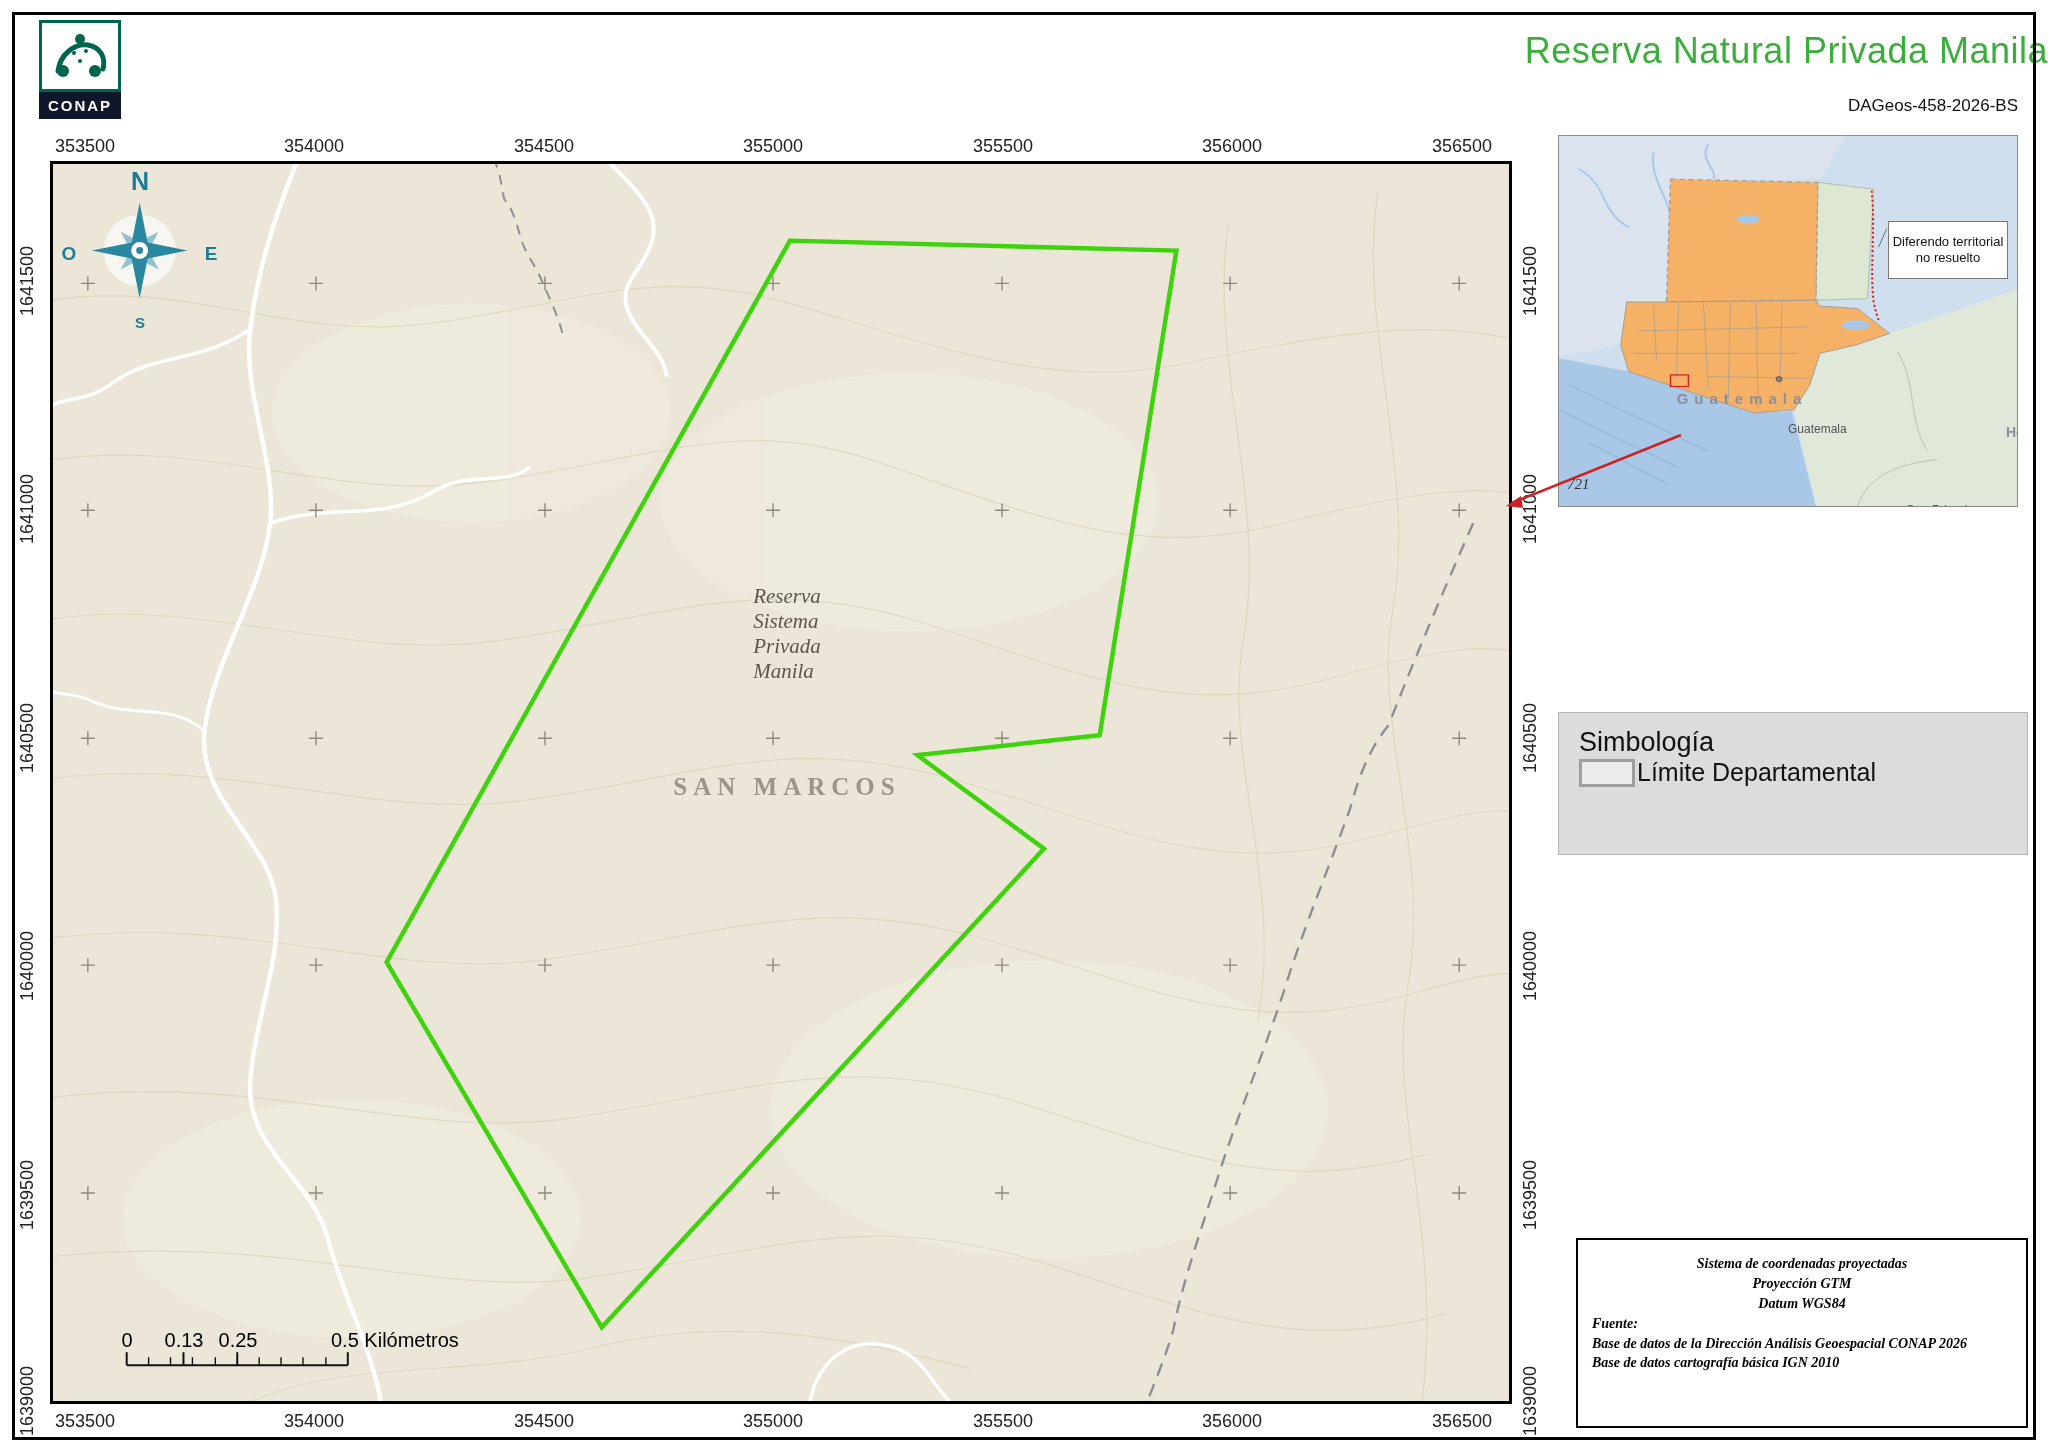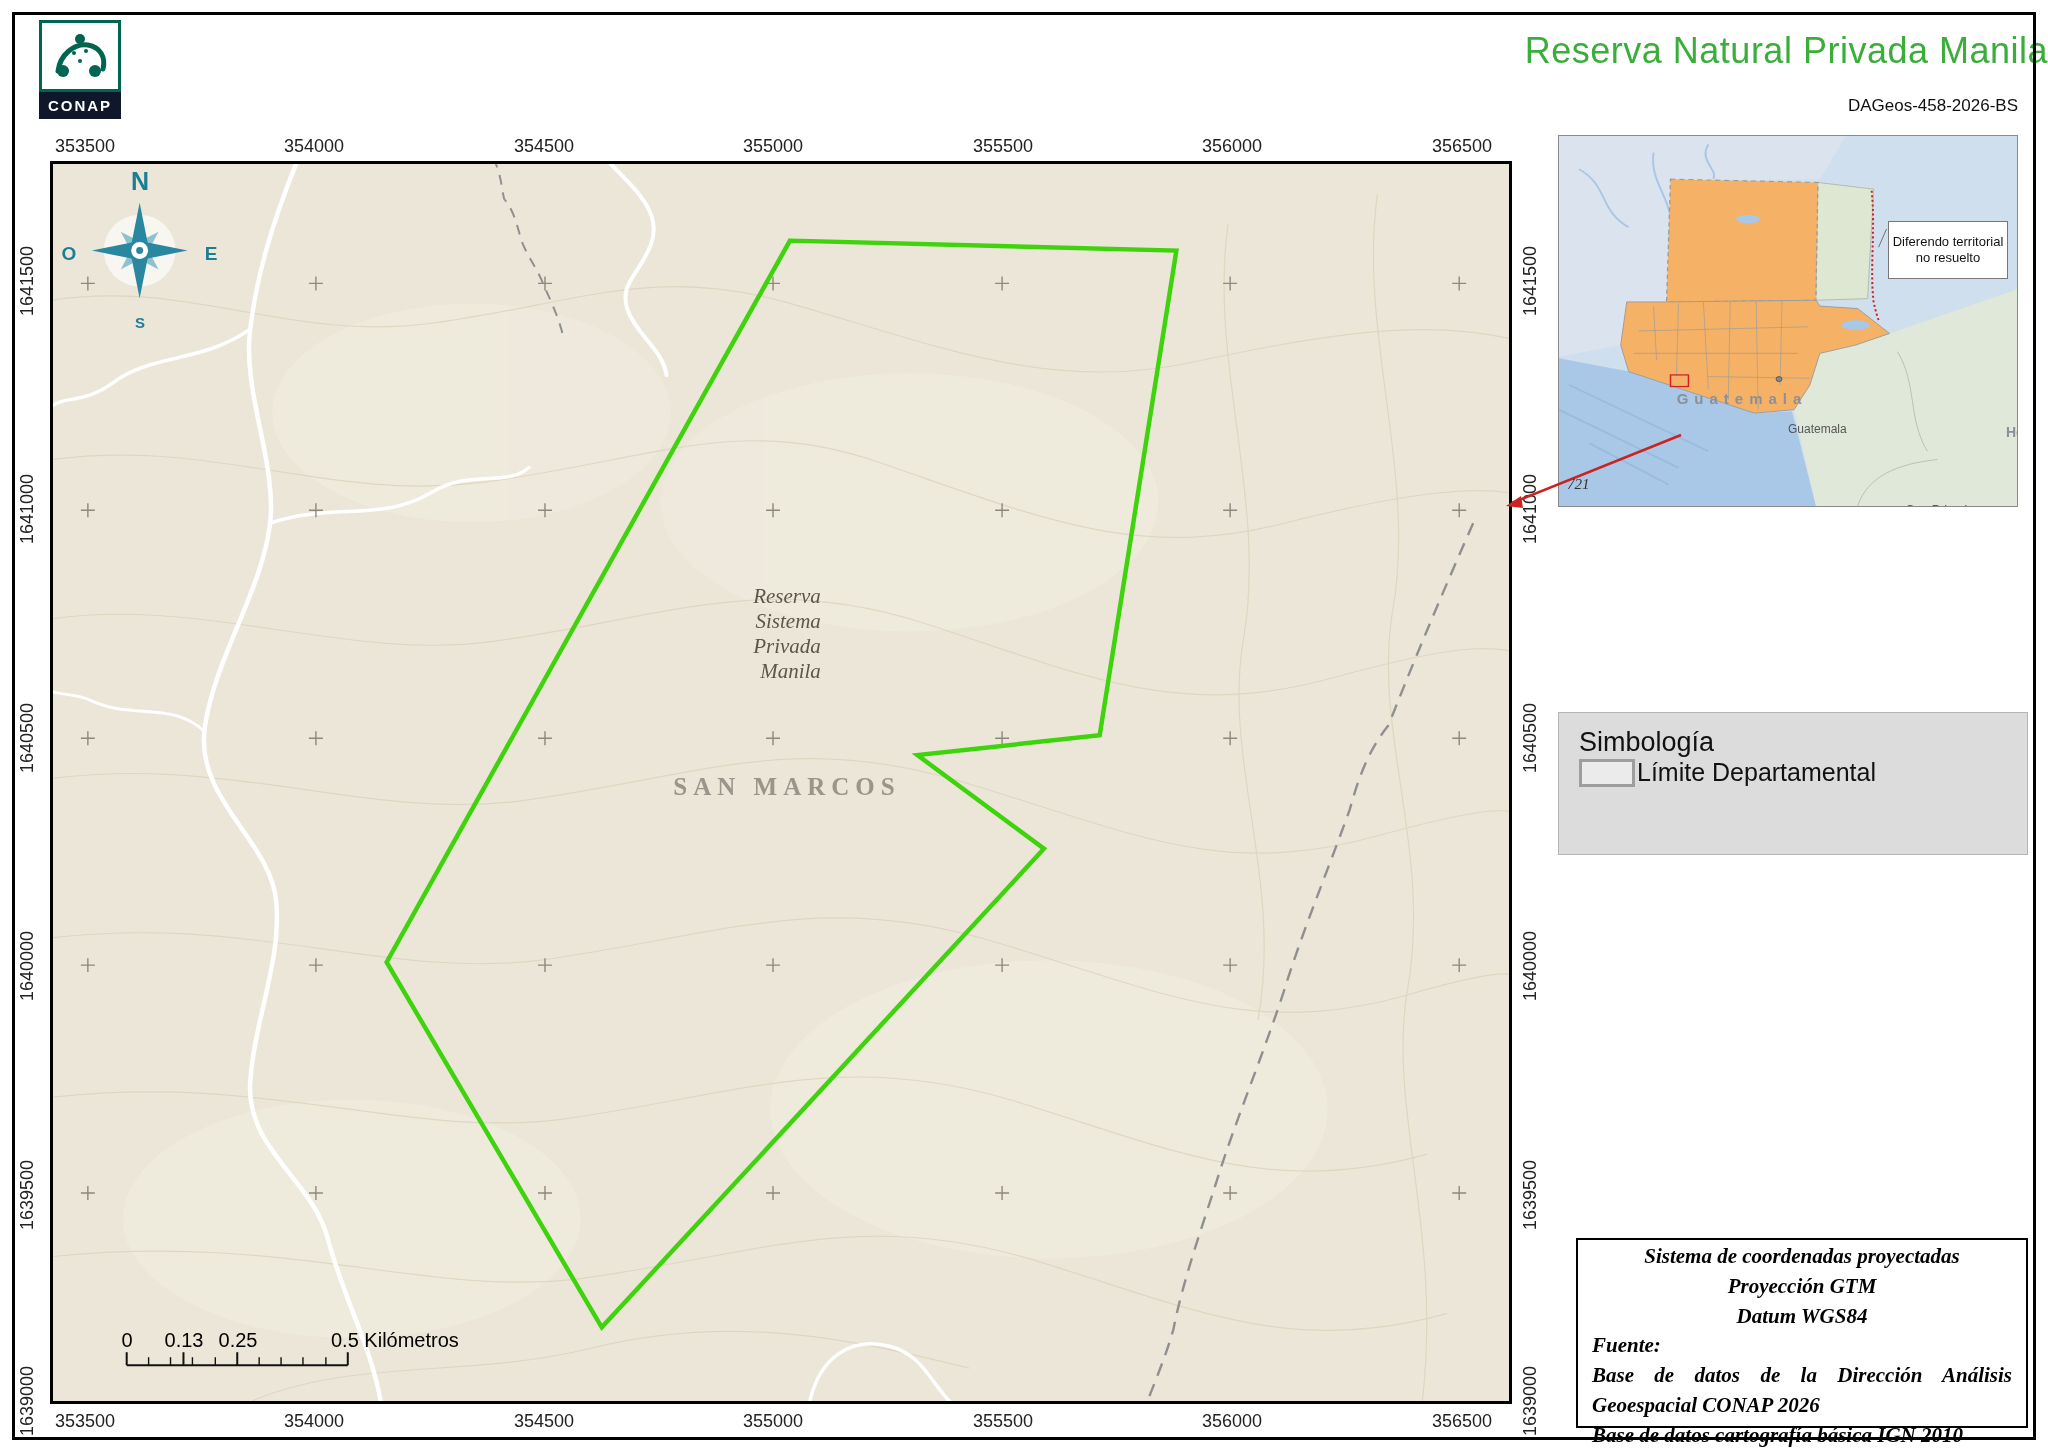--- a/index.html
+++ b/index.html
@@ -18,21 +18,21 @@
   .map-frame{position:absolute;left:50px;top:161px;width:1462px;height:1243px;border:3px solid #000;background:#ebe6d8;overflow:hidden}
   #map-svg{position:absolute;left:0;top:0;width:100%;height:100%}
   .grid-label{position:absolute;font-size:18px;color:#222;white-space:nowrap;z-index:6}
   .gx{transform:translate(-50%,-50%)}
   .gy{transform:translate(-50%,-50%) rotate(-90deg)}
   .compass-letter{position:absolute;color:#1c7e95;font-weight:bold;transform:translate(-50%,-50%)}
   .cl-n{left:87px;top:17px;font-size:25px}
   .cl-o{left:16px;top:90px;font-size:19px}
   .cl-e{left:158px;top:90px;font-size:19px}
   .cl-s{left:87px;top:158px;font-size:15px}
-  .reserve-label{position:absolute;left:734px;top:420px;transform:translateX(-50%);text-align:right;
+  .reserve-label{position:absolute;left:734px;top:420px;transform:translateX(-50%);text-align:left;
     font-family:"Liberation Serif",serif;font-style:italic;font-size:21px;line-height:25px;color:#5d574b}
   .dept-label{position:absolute;left:734px;top:623px;transform:translate(-50%,-50%);
     font-family:"Liberation Serif",serif;font-weight:bold;font-size:25px;letter-spacing:6px;color:#9a948a;white-space:nowrap}
   .sl{position:absolute;top:1165px;font-size:20px;color:#000;white-space:nowrap}
   .sl-c{transform:translateX(-50%)}
 
   
   .inset{position:absolute;left:1558px;top:135px;width:460px;height:372px;border:1px solid #8a8a8a;overflow:hidden;background:#cfdfee}
   .inset svg{position:absolute;left:0;top:0;width:100%;height:100%}
   .callout{position:absolute;left:329px;top:85px;width:120px;height:58px;background:#fff;border:1px solid #777;
@@ -46,21 +46,21 @@
 
   
   .legend{position:absolute;left:1558px;top:712px;width:470px;height:143px;background:#dcdcdc;border:1px solid #b5b5b5;padding:14px 20px}
   .legend-title{font-size:27px;color:#111;}
   .legend-item{display:flex;align-items:center;gap:2px;margin-bottom:11px}
   .swatch{width:56px;height:28px;flex:0 0 auto;background:#ebebeb;border:3px solid #9e9e9e}
   .legend-item-label{font-size:25px;color:#111;white-space:nowrap}
 
   
   .credits{position:absolute;left:1576px;top:1238px;width:452px;height:190px;border:2px solid #000;background:#fff;
-    font-family:"Liberation Serif",serif;font-style:italic;font-weight:bold;font-size:21px;line-height:1.42;padding:2px 14px;color:#000}
+    font-family:"Liberation Serif",serif;font-style:italic;font-weight:bold;font-size:14px;line-height:1.42;padding:14px 14px;color:#000}
   .credits .center{text-align:center}
   .credits .justify{text-align:justify}
 
   .overlay{position:absolute;left:0;top:0;width:2048px;height:1452px;pointer-events:none;z-index:10}
 </style>
 </head>
 <body>
 
 <div class="logo">
   <div class="logo-art">

